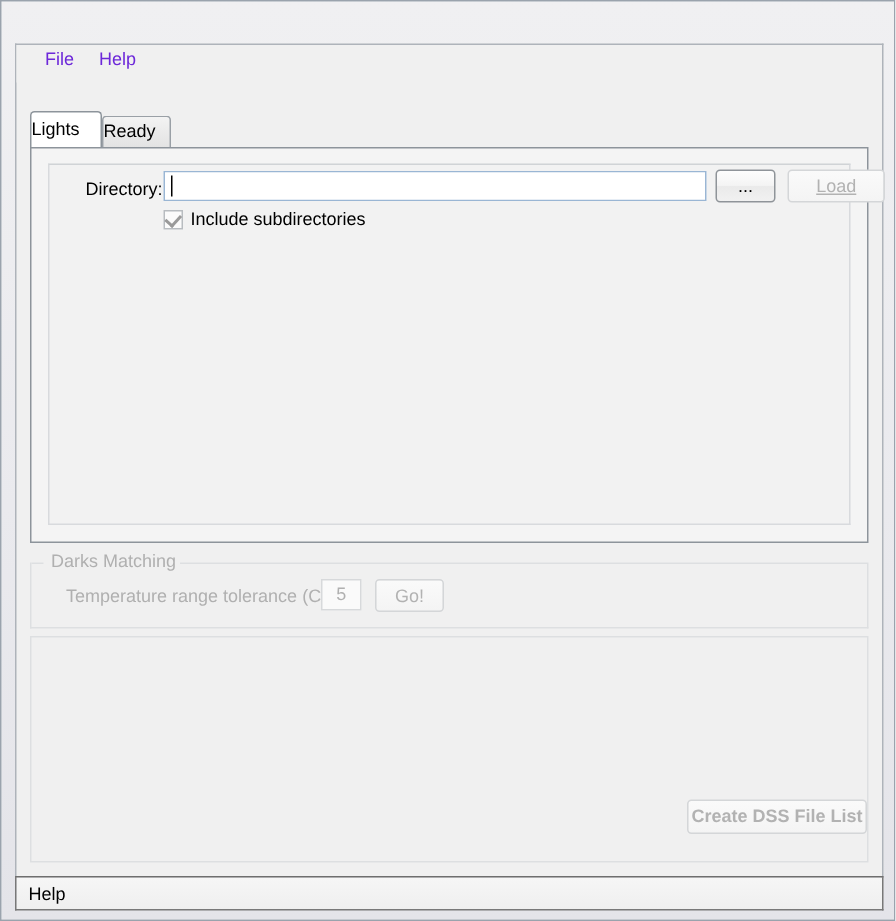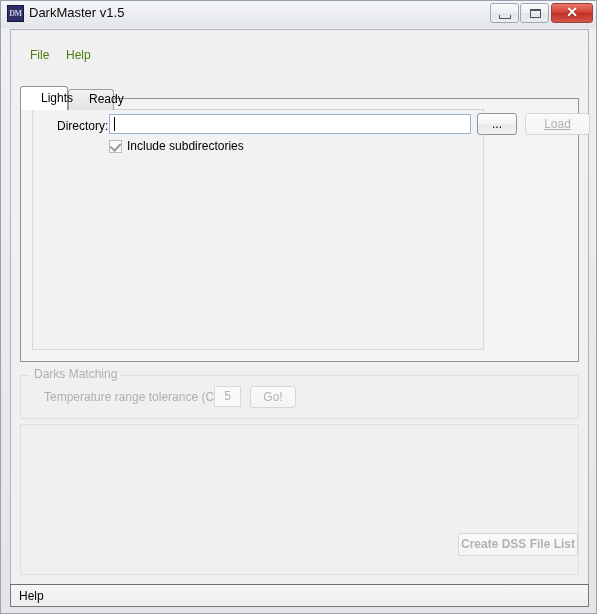--- a/index.html
+++ b/index.html
@@ -122,50 +122,49 @@
   
   #menubar {
     position: absolute;
     left: 0; top: 0;
     width: 577px;
     height: 25px;
     background: #f0f0f0;
   }
   .menu-item {
     position: absolute;
-    top: 17px;
+    top: 1px;
     height: 17px;
     line-height: 17px;
     font-size: 12px;
-    color: #4d7c0f;
+    color: #6d28d9;
     padding: 0 5px;
   }
   #menu-file { left: 14px; }
   #menu-help { left: 50px; }
 
   
   #tabcontrol {
     position: absolute;
     left: 9px; top: 47px;
     width: 559px;
     height: 285px;
   }
   .tab {
     position: absolute;
     top: 0;
     height: 21px;
     box-sizing: border-box;
     line-height: 19px;
     font-size: 12px;
-    padding: 0 20px;
+    padding: 0 0;
     border: 1px solid #9aa0a6;
     border-bottom: none;
     border-radius: 3px 3px 0 0;
     color: #000;
-    margin-top: 12px;
   }
   #tab-lights {
     left: 0;
     width: 48px;
     top: -3px;
     height: 24px;
     line-height: 22px;
     background: #ffffff;
     border-color: #8d949b;
     z-index: 3;
@@ -183,21 +182,21 @@
     height: 264px;
     box-sizing: border-box;
     border: 1px solid #8d949b;
     background: #f4f4f4;
   }
 
   
   #inner-panel {
     position: absolute;
     left: 11px; top: 10px;
-    width: 452px;
+    width: 535px;
     height: 241px;
     box-sizing: border-box;
     border: 1px solid #d8dadd;
     border-top-color: #d0d3d6;
     background: #f2f2f2;
   }
 
   
   #dir-label {
     position: absolute;
@@ -378,34 +377,20 @@
     left: 8px; top: 4px;
     font-size: 12px;
     color: #000;
   }
 </style>
 </head>
 <body>
 
 <div id="window">
 
-  <div id="titlebar">
-    <div id="app-icon">DM</div>
-    <div id="app-title">DarkMaster v1.5</div>
-
-    <div class="winbtn" id="btn-min">
-      <span class="glyph-min"></span>
-    </div>
-    <div class="winbtn" id="btn-max">
-      <span class="glyph-max"></span>
-    </div>
-    <div class="winbtn" id="btn-close">
-      <span class="glyph-close">✕</span>
-    </div>
-  </div>
 
   <div id="client">
 
     <div id="menubar">
       <div class="menu-item" id="menu-file">File</div>
       <div class="menu-item" id="menu-help">Help</div>
     </div>
 
     <div id="tabcontrol">
       <div class="tab" id="tab-lights">Lights</div>

